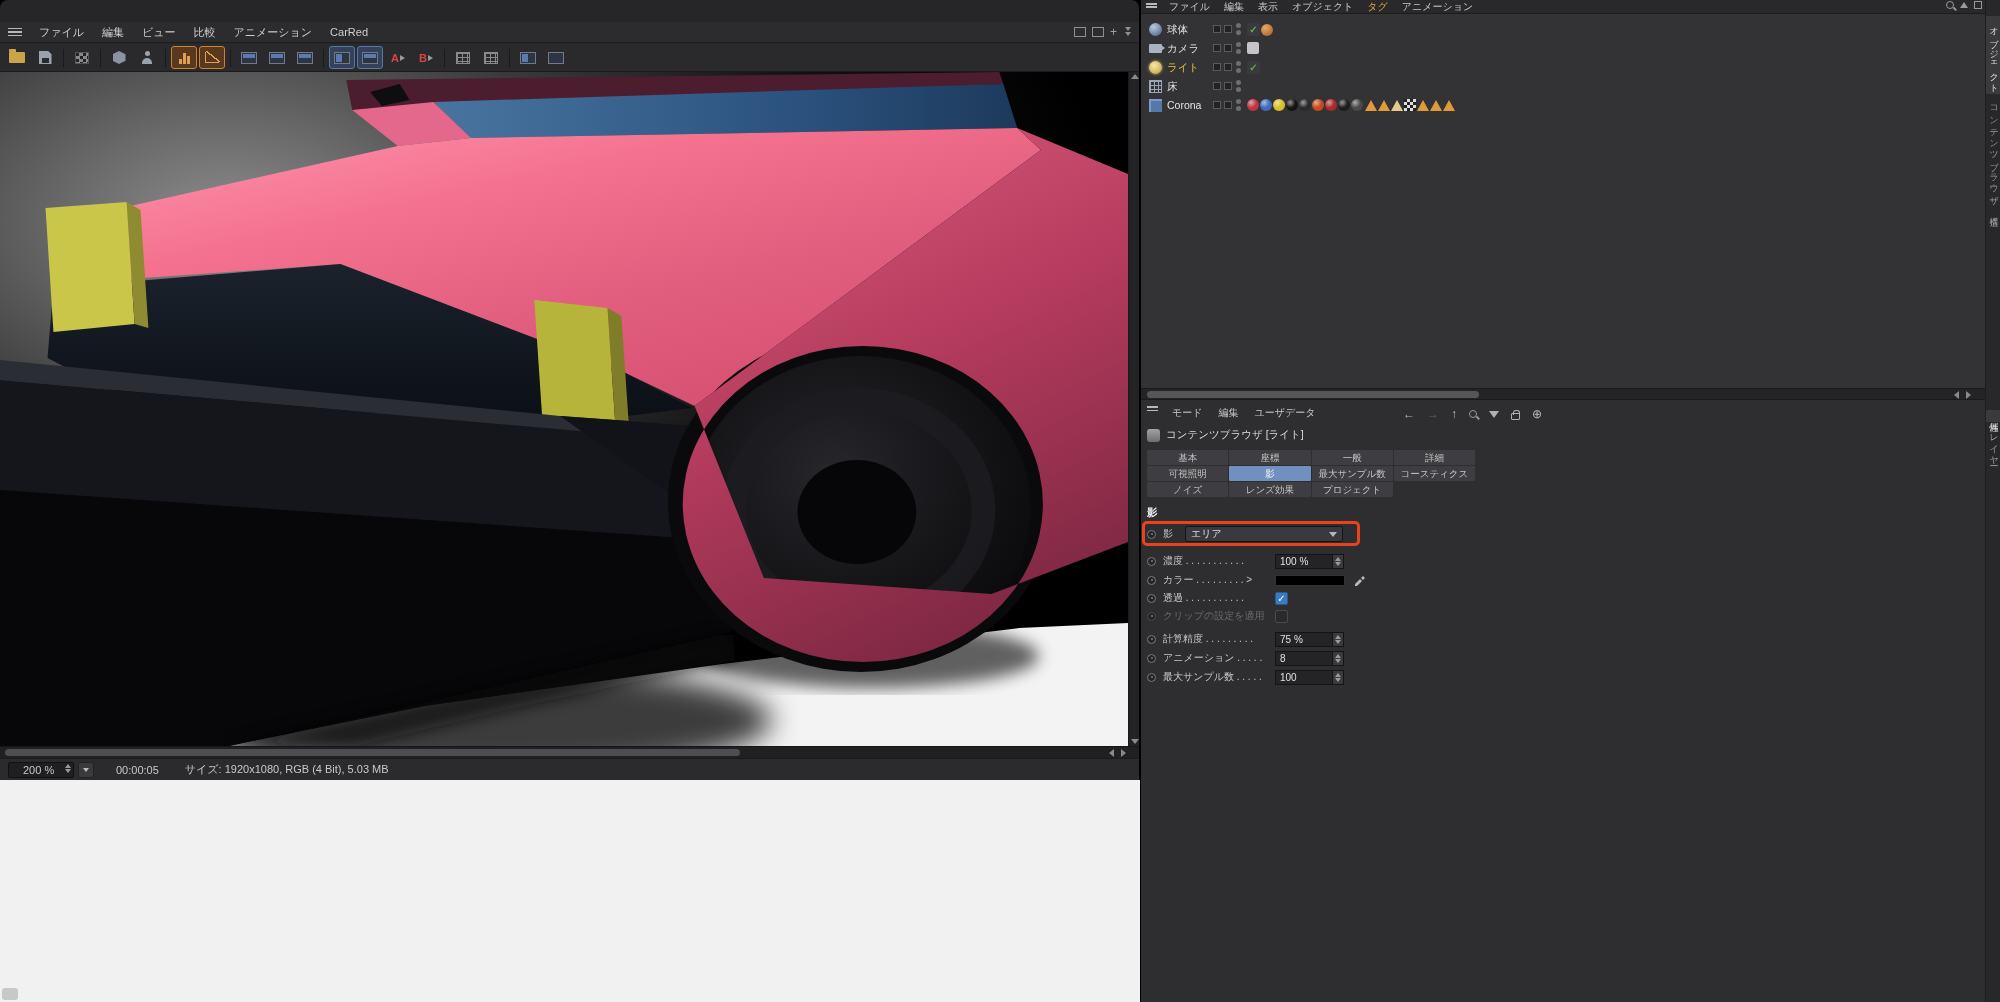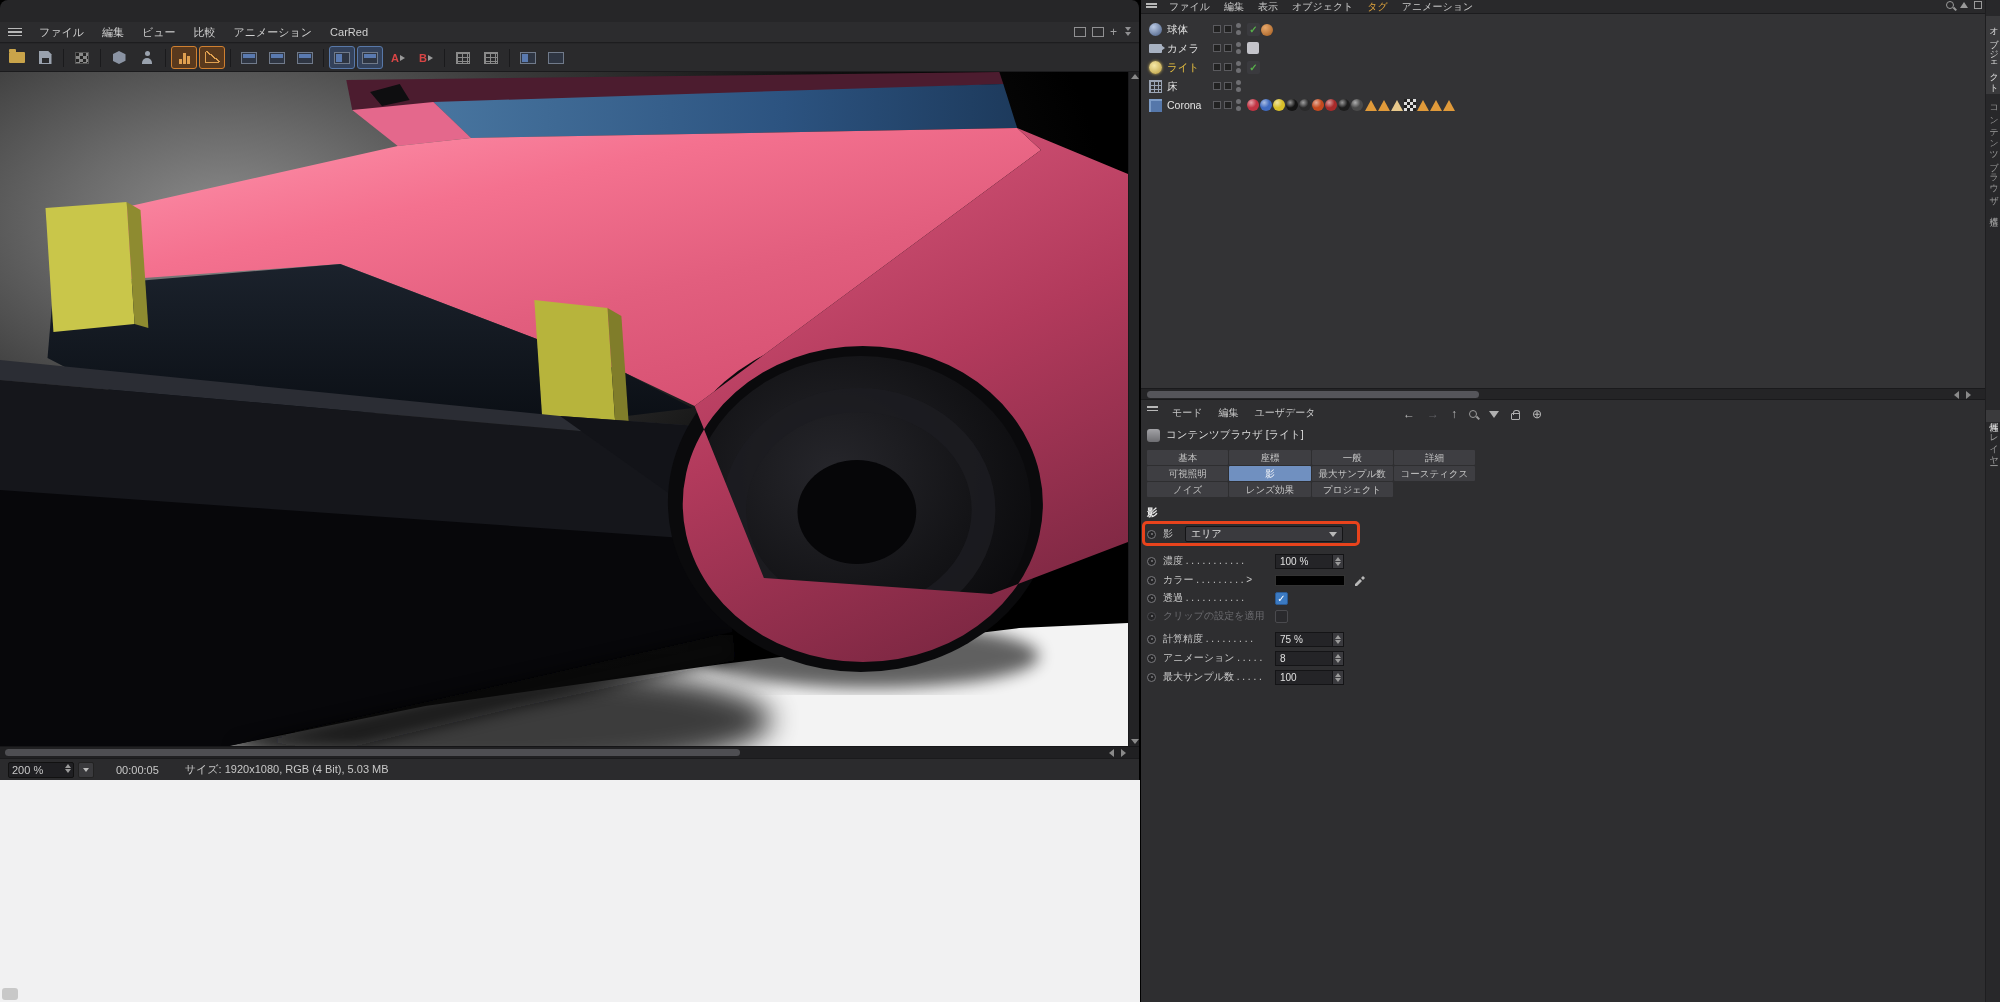--- a/index.html
+++ b/index.html
@@ -76,21 +76,21 @@
 
   .hscroll{position:absolute;left:0;top:746px;width:1140px;height:12px;background:#202022;border-top:1px solid #161618}
   .hthumb{position:absolute;left:5px;top:2px;width:735px;height:7px;border-radius:4px;background:#4e4e52}
   .harrow{position:absolute;top:2px;width:0;height:0;border-top:4px solid transparent;border-bottom:4px solid transparent}
   .harrow.l{right:26px;border-right:5px solid #8a8a8a}
   .harrow.r{right:14px;border-left:5px solid #8a8a8a}
 
   .statusbar{position:absolute;left:0;top:758px;width:1140px;height:22px;background:#2b2b2d;
              border-top:1px solid #1a1a1c;display:flex;align-items:center;font-size:11px;color:#c8c8c8}
   .zoombox{display:flex;align-items:center;margin-left:8px;width:66px;height:16px;background:#1f1f22;
-           border:1px solid #111;border-radius:2px;padding-left:3px;position:relative}
+           border:1px solid #111;border-radius:2px;padding-left:14px;position:relative}
   .zsteps{position:absolute;right:2px;top:1px;display:flex;flex-direction:column;gap:1px}
   .zsteps i{display:block;width:0;height:0;border-left:3px solid transparent;border-right:3px solid transparent}
   .zsteps .u{border-bottom:4px solid #9a9a9a}
   .zsteps .d{border-top:4px solid #9a9a9a}
   .zdrop{width:16px;height:16px;margin-left:4px;background:#3a3a3d;border:1px solid #222;border-radius:2px;
          display:flex;align-items:center;justify-content:center}
   .zdrop i{width:0;height:0;border-left:3px solid transparent;border-right:3px solid transparent;border-top:4px solid #bbb}
   .stime{margin-left:22px}
   .sinfo{margin-left:26px}
 

